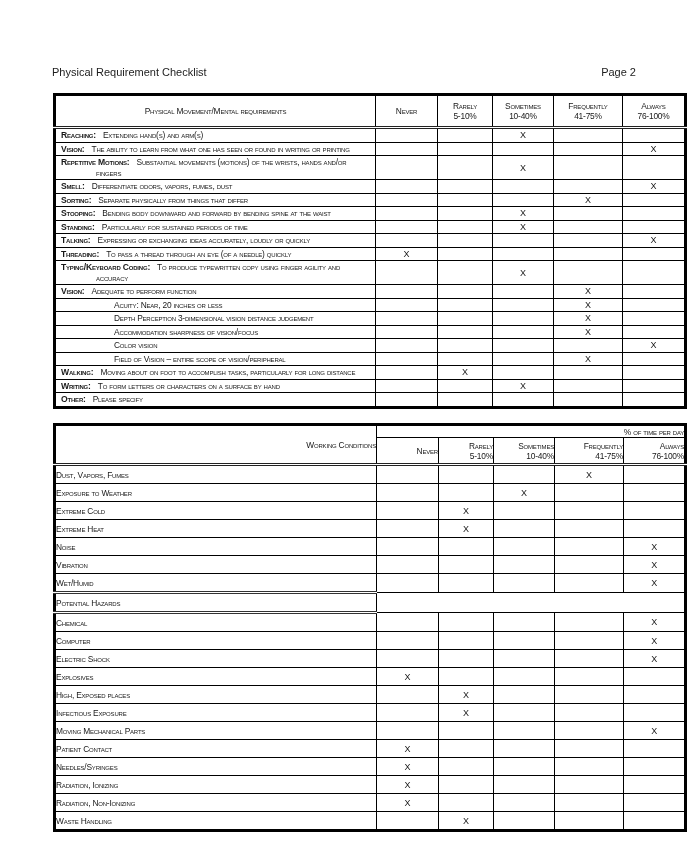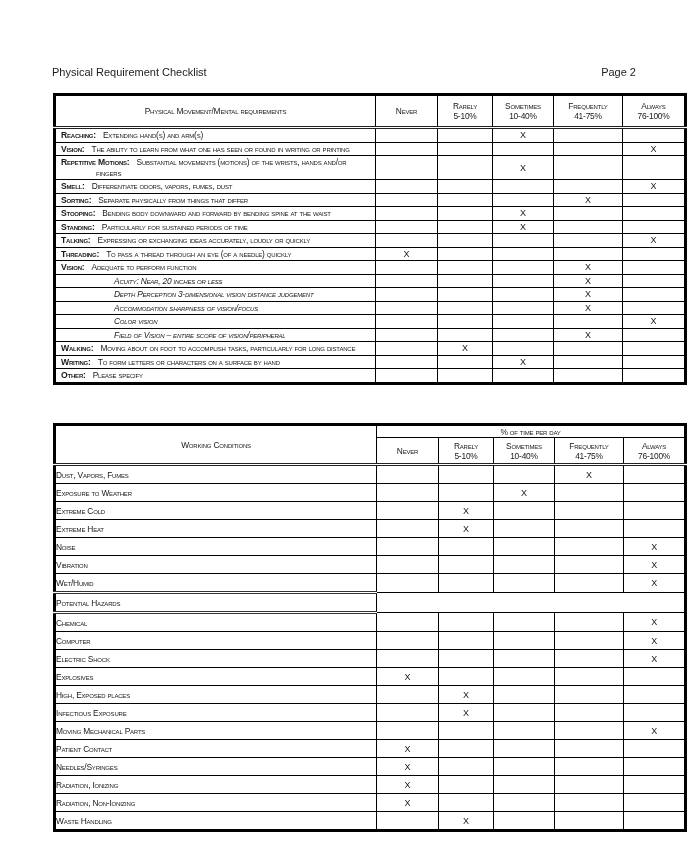--- a/index.html
+++ b/index.html
@@ -20,29 +20,29 @@
     font-variant:small-caps; font-size:8.4px; letter-spacing:-0.2px; color:#181818;
   }
   .t1 { top:93px;  width:630px; }
   .t2 { top:423px; width:631px; }
   th, td { border:1px solid #000; font-weight:400; padding:0; }
 
   
   .t1 thead th { height:30px; text-align:center; vertical-align:middle;
                  line-height:10px; border-bottom:3px double #222;margin-top:32px; }
   
-  .t2 th { text-align:center; vertical-align:middle; line-height:10px; }
+  .t2 th { text-align:right; vertical-align:middle; line-height:10px; }
   .t2 th.span5 { height:11px; border-bottom:1px solid #000; }
   .t2 th.colh  { height:25px; border-bottom:3px double #222; }
   .t2 th.wc    { border-bottom:3px double #222; }
 
   
   .t1 td.lab { padding:1px 2px 1px 40px; text-indent:-35px;
                line-height:10.5px; vertical-align:middle; }
-  .t1 td.lab.ind { padding-left:58px; text-indent:0;font-style:italic; }
+  .t1 td.lab.ind { padding-left:58px; text-indent:0; }
   .t1 td.lab .term { font-weight:700; margin-right:7px; font-size:8.6px; }
   td.mk { text-align:center; vertical-align:middle; font-size:9px; line-height:10px; }
 
   
   .t2 td { height:17px; vertical-align:middle; }
   .t2 td.lab2 { }
   .t2 td.sec  { text-align:left; border-top:3px double #333; border-bottom:3px double #333; }
   .t2 td.secblank { border-top:1px solid #000; border-bottom:1px solid #000; }
 
   .cl1 { display:block; } .cl2 { display:block; }
@@ -151,20 +151,28 @@
         <td class="mk"></td>
         <td class="mk"></td>
         <td class="mk"></td>
         <td class="mk">X</td>
       </tr>
       <tr>
         <td class="lab"><span class="term">Threading:</span><span>To pass a thread through an eye (of a needle) quickly</span></td>
         <td class="mk">X</td>
         <td class="mk"></td>
         <td class="mk"></td>
+        <td class="mk"></td>
+        <td class="mk"></td>
+      </tr>
+      <tr>
+        <td class="lab"><span class="term">Typing/Keyboard Coding:</span><span>To produce typewritten copy using finger agility and accuracy</span></td>
+        <td class="mk"></td>
+        <td class="mk"></td>
+        <td class="mk">X</td>
         <td class="mk"></td>
         <td class="mk"></td>
       </tr>
       <tr>
         <td class="lab"><span class="term">Vision:</span><span>Adequate to perform function</span></td>
         <td class="mk"></td>
         <td class="mk"></td>
         <td class="mk"></td>
         <td class="mk">X</td>
         <td class="mk"></td>

